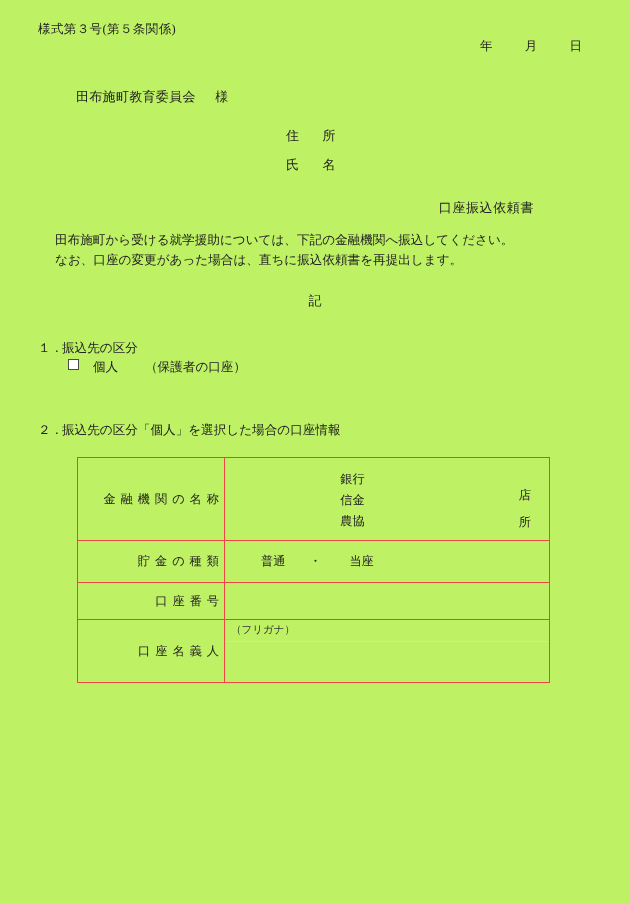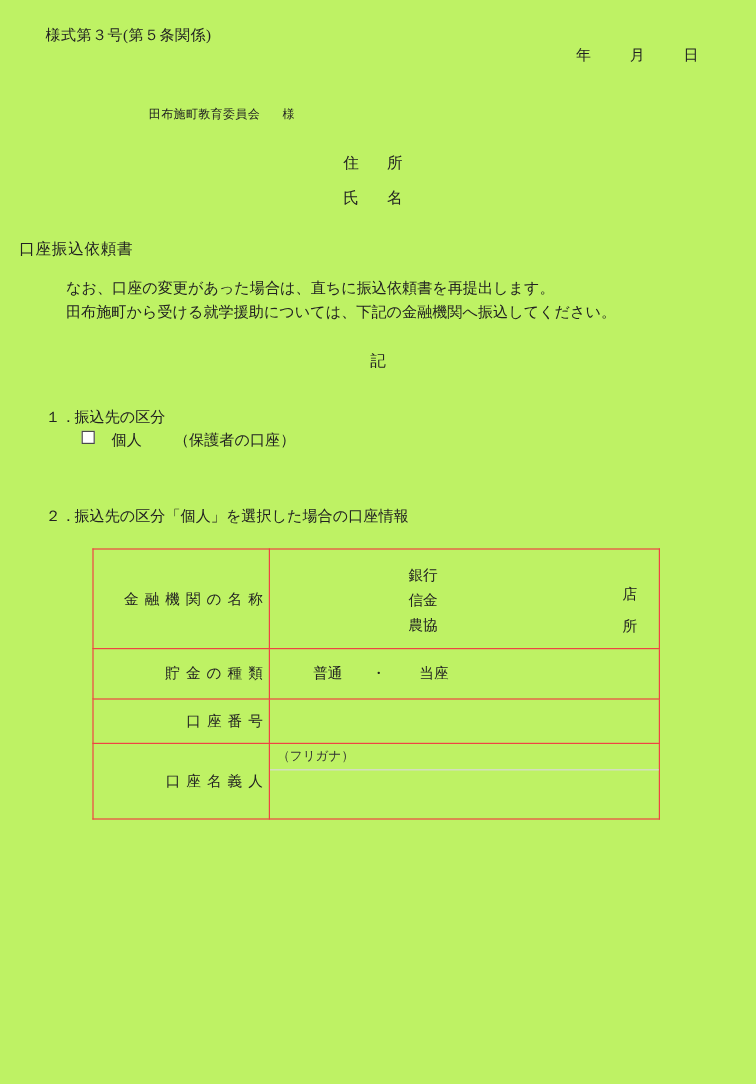--- a/index.html
+++ b/index.html
@@ -40,24 +40,23 @@
     white-space: nowrap;
   }
   .date-line span { display: inline-block; }
   .date-gap { width: 26px; }
 
   
   .addressee {
     position: absolute;
     left: 76px;
     top: 88px;
-    font-size: 10px;
+    font-size: 13px;
     letter-spacing: 0.3px;
     white-space: nowrap;
-    margin-left: 48px;
   }
   .addressee .honorific { margin-left: 16px; }
 
   
   .applicant {
     position: absolute;
     left: 286px;
     top: 121px;
     font-size: 13px;
     line-height: 29px;
@@ -65,24 +64,23 @@
     text-align: center;
   }
   .applicant .lbl-gap { display: inline-block; width: 17px; }
 
   
   .doc-title {
     position: absolute;
     left: 0;
     top: 199px;
     width: 534px;
-    text-align: left;
+    text-align: right;
     font-size: 13px;
     letter-spacing: 0.6px;
-    padding-left: 16px;
   }
 
   
   .body-text {
     position: absolute;
     left: 55px;
     top: 230px;
     font-size: 12.6px;
     line-height: 20px;
     white-space: nowrap;
@@ -242,22 +240,22 @@
     <div>
       <span>氏</span>
       <span class="lbl-gap"></span>
       <span>名</span>
     </div>
   </div>
 
   <div class="doc-title">口座振込依頼書</div>
 
   <div class="body-text">
+    <p>田布施町から受ける就学援助については、下記の金融機関へ振込してください。</p>
     <p>なお、口座の変更があった場合は、直ちに振込依頼書を再提出します。</p>
-    <p>田布施町から受ける就学援助については、下記の金融機関へ振込してください。</p>
   </div>
 
   <div class="ki-mark">記</div>
 
   <div class="section1">
     <p class="sec-heading">
       <span class="sec-no">１．</span><span>振込先の区分</span>
     </p>
     <p class="choice-row">
       <span class="cbox"></span><span class="choice-label">個人</span><span>（保護者の口座）</span>

